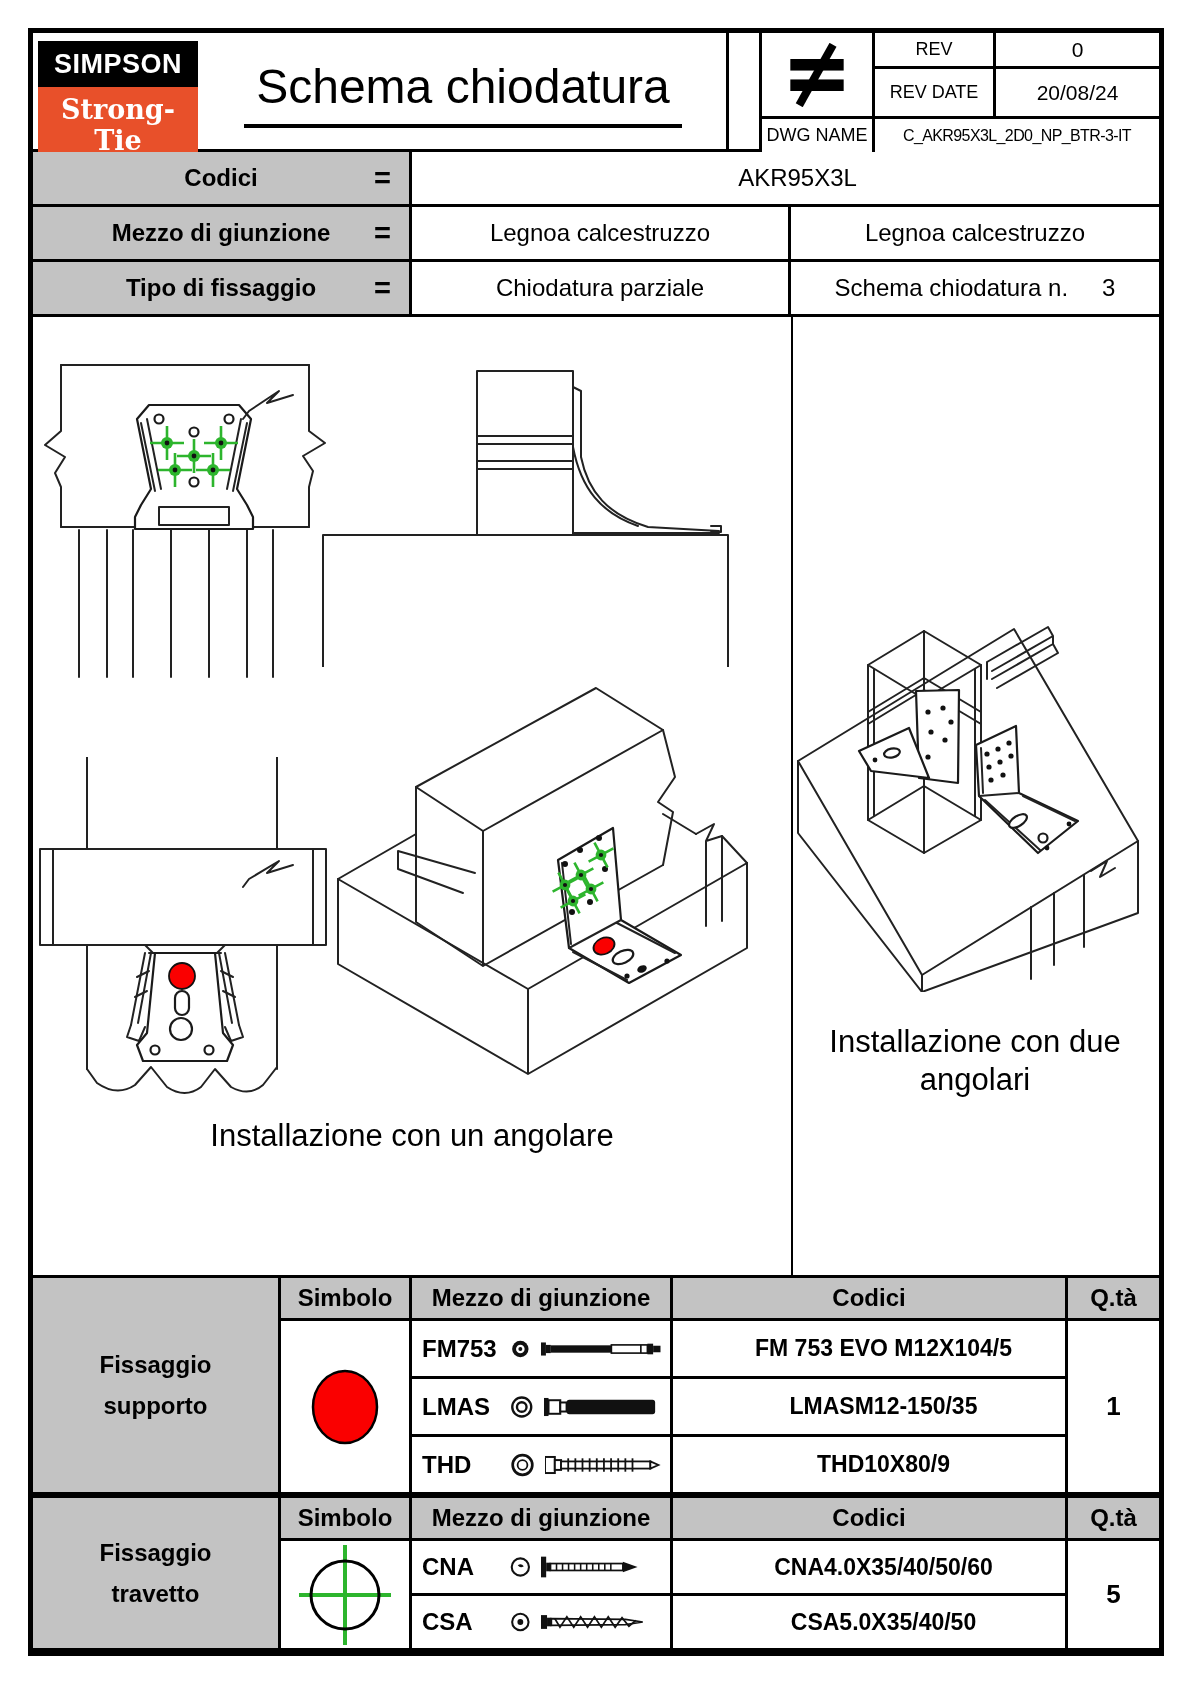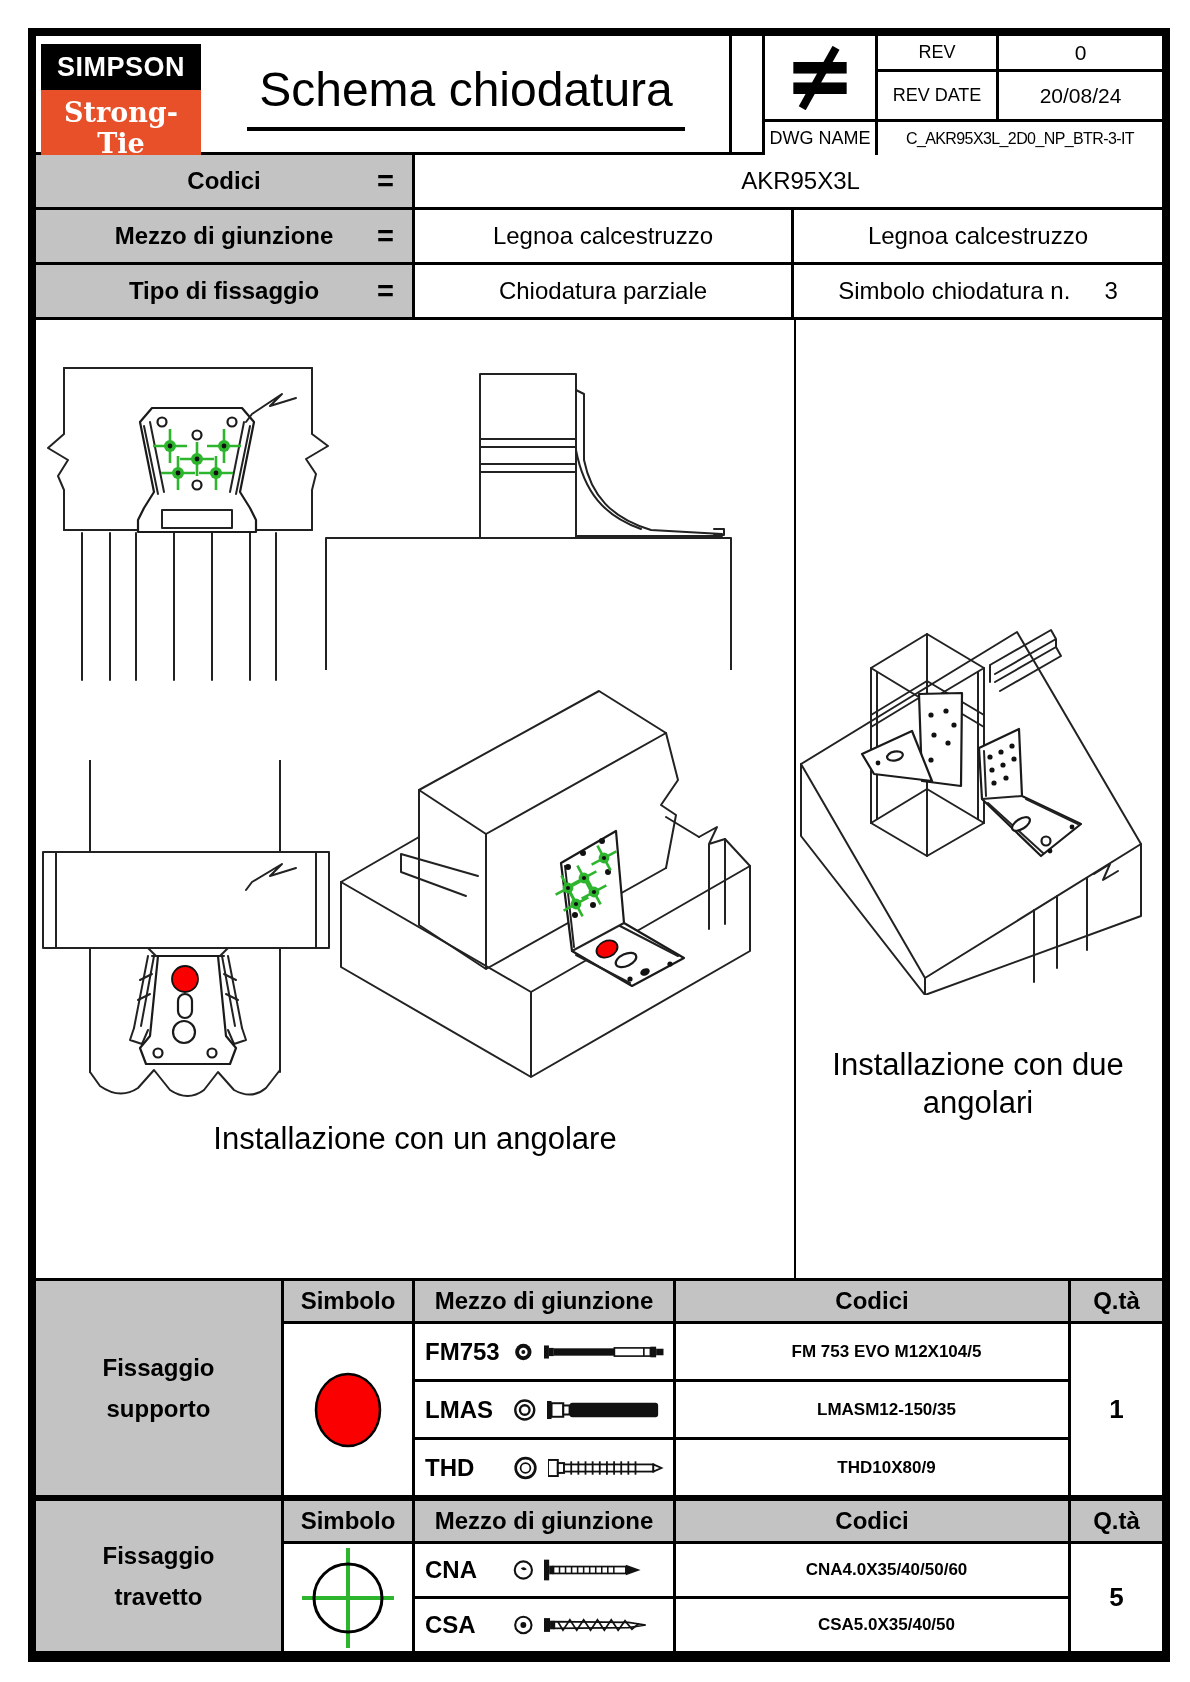--- a/index.html
+++ b/index.html
@@ -1,18 +1,18 @@
 <!DOCTYPE html>
 <html><head>
 <meta charset="utf-8">
 <style>
   html,body{margin:0;padding:0;background:#fff;}
   .page{position:relative;width:1190px;height:1682px;background:#fff;
         font-family:"Liberation Sans",sans-serif;color:#000;overflow:hidden;}
-  .frame{position:absolute;left:28px;top:28px;width:1126px;height:1618px;border:8px solid #000000;}
+  .frame{position:absolute;left:28px;top:28px;width:1126px;height:1618px;border:5px solid #000000;}
 
   
   .hdr{position:absolute;left:0;top:0;width:100%;height:116px;border-bottom:3px solid #000;background:#fff;}
   .hdr-divider{position:absolute;left:693px;top:0;width:0;height:119px;border-left:3px solid #000;}
   .logo{position:absolute;left:5px;top:8px;width:160px;}
   .logo-black{background:#000;color:#fff;font-weight:bold;font-size:27px;text-align:center;
               padding:8px 4px 7px;letter-spacing:.5px;}
   .logo-orange{background:#e8502a;color:#fff;font-weight:bold;font-size:27px;text-align:center;
                padding:7px 4px 8px;font-family:"DejaVu Serif",serif;position:relative;}
   .logo-reg{position:absolute;right:-2px;bottom:-15px;font-size:10px;color:#444;font-family:"Liberation Sans",sans-serif;}
@@ -34,38 +34,38 @@
   .info .lab{background:#c3c3c3;font-weight:bold;position:relative;}
   .info .lab .eq{position:absolute;right:18px;font-weight:900;font-size:29px;}
   .span2{grid-column:2/4;padding-left:24px;}
   .schema-n{display:flex;gap:34px;align-items:center;}
 
   
   .draw{position:absolute;left:0;top:284px;width:100%;height:958px;background:#fff;}
   .vdiv{position:absolute;left:758px;top:0;width:0;height:958px;border-left:2.5px solid #000;}
   .caption{position:absolute;text-align:center;font-size:31px;line-height:38px;}
   .cap1{left:0;top:800px;width:758px;}
-  .cap2{left:762px;top:726px;width:360px;}
+  .cap2{left:762px;top:706px;width:360px;}
   .dsvg{position:absolute;}
   .dsvg path,.dsvg line,.dsvg rect,.dsvg circle,.dsvg ellipse,.dsvg polyline,.dsvg polygon
        {vector-effect:non-scaling-stroke;}
 
   
   .ftable{position:absolute;left:0;width:100%;display:grid;
           grid-template-columns:245px 128px 258px 392px 1fr;gap:3px;background:#000;
           border-top:3px solid #000;border-bottom:3px solid #000;}
   .ft1{top:1242px;grid-template-rows:40px 55px 55px 55px;}
   .ft2{top:1462px;grid-template-rows:40px 52px 52px;}
   .ftable .c{background:#fff;display:flex;align-items:center;justify-content:center;}
   .ftable .gray{background:#c3c3c3;}
   .ftable .head{font-weight:bold;font-size:24px;}
   .group-label{font-weight:bold;font-size:24px;text-align:center;width:130px;line-height:41px;}
   .means-cell{justify-content:flex-start !important;padding-left:10px;gap:10px;}
   .fname{font-weight:bold;font-size:24px;min-width:78px;text-align:left;}
-  .code{font-weight:bold;font-size:17px;padding-left:29px;}
+  .code{font-weight:bold;font-size:23px;padding-left:29px;}
   .qty{font-weight:bold;font-size:26px;}
 
   .stroke{fill:none;stroke:#222;stroke-width:2;stroke-linecap:round;stroke-linejoin:round;}
   .whitefill{fill:#fff;stroke:#1a1a1a;stroke-width:2.2;stroke-linejoin:round;}
   .green{stroke:#2db52d;stroke-width:2.6;}
   .greenfill{fill:#2db52d;}
 </style>
 </head>
 <body>
 
@@ -116,21 +116,21 @@
     <div class="c">Legnoa calcestruzzo</div>
     <div class="c">Legnoa calcestruzzo</div>
 
     <div class="c lab">
       <span>Tipo di fissaggio</span>
       <span class="eq">=</span>
     </div>
     <div class="c">Chiodatura parziale</div>
     <div class="c">
       <span class="schema-n">
-        <span>Simbolo chiodatura n.</span>
+        <span>Schema chiodatura n.</span>
         <span>3</span>
       </span>
     </div>
   </div>
 
   <div class="draw">
     <div class="vdiv"></div>
 
     <svg class="dsvg" style="left:8px;top:22px" width="310" height="340" viewBox="0 0 310 340">
       <path class="stroke" d="M20,26 H268 M20,188 H268"></path>

